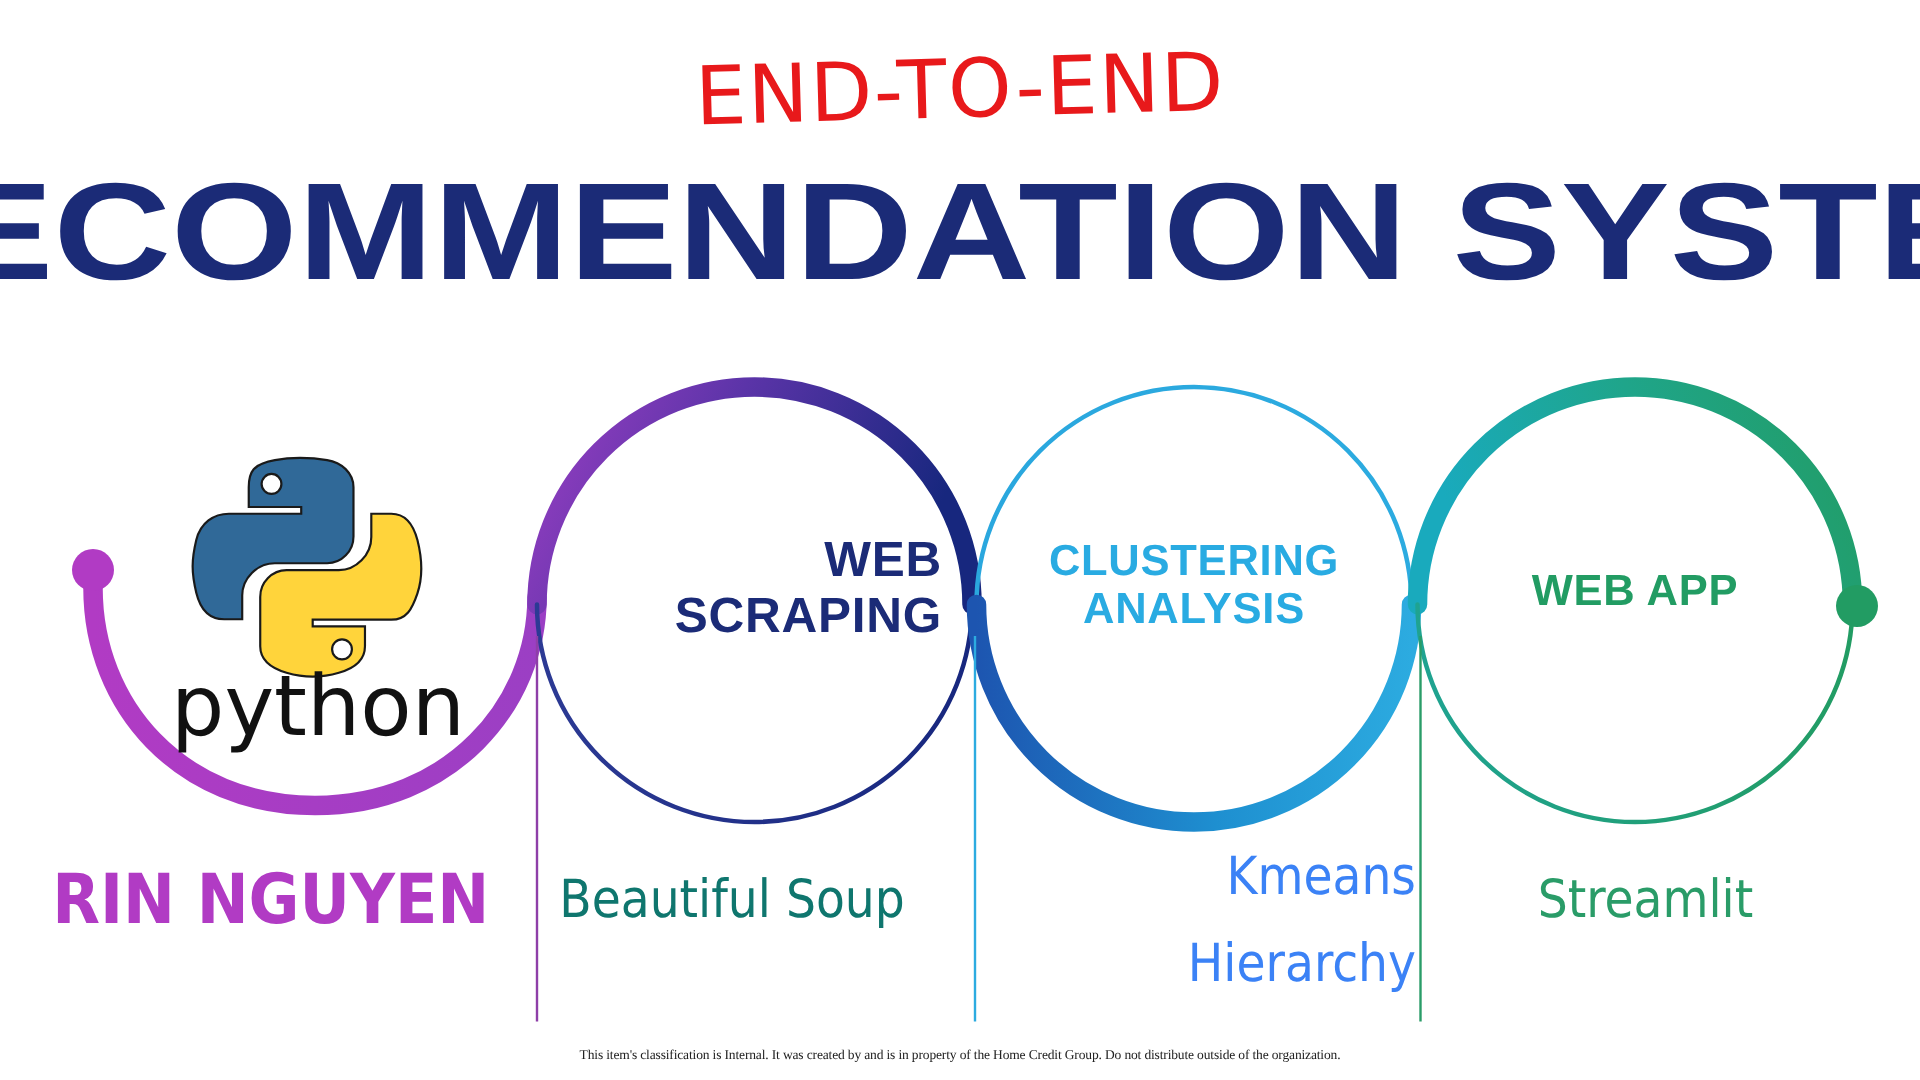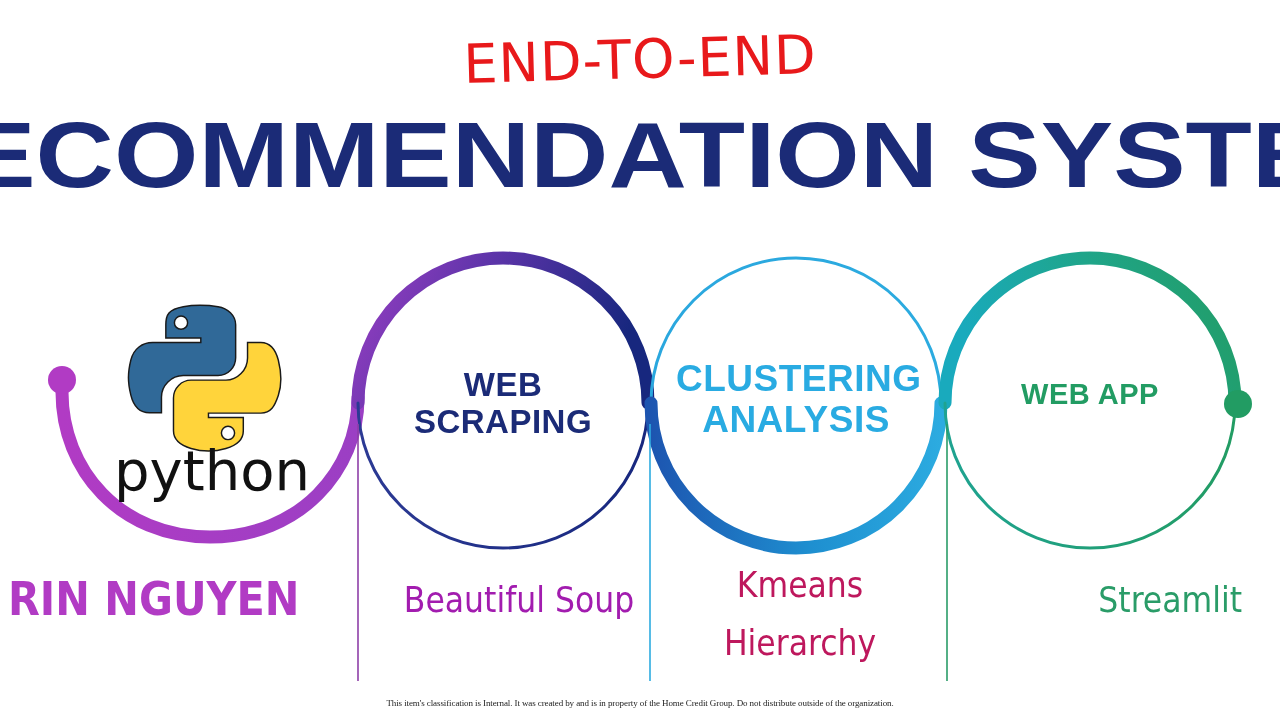--- a/index.html
+++ b/index.html
@@ -61,68 +61,70 @@
 
   
   .circle-label {
     position: absolute;
     text-align: center;
     font-weight: 700;
     line-height: 1.12;
     white-space: pre-line;
   }
   #lbl-scraping {
-    left: 378px; top: 367px; width: 250px;
+    left: 378px; top: 355px; width: 250px;
     font-size: 33px;
     letter-spacing: 0.5px;
     color: #1b2b77;
+    text-align: right;
   }
   #lbl-clustering {
     left: 676px; top: 358px; width: 240px;
-    font-size: 37px;
+    font-size: 29px;
     letter-spacing: 0.5px;
     color: #29ABE2;
   }
   #lbl-webapp {
     left: 970px; top: 378px; width: 240px;
     font-size: 29px;
     letter-spacing: 0.5px;
     color: #229C63;
   }
 
   
   .bottom-label {
     position: absolute;
     font-family: "DejaVu Sans Condensed", "Liberation Sans Narrow", "Liberation Sans", sans-serif;
     font-weight: 400;
     white-space: pre-line;
   }
   #lbl-author {
     left: 8px; top: 572px; width: 345px;
+    text-align: center;
     font-size: 46px;
     font-weight: 700;
     color: #B13BC4;
     letter-spacing: 0px;
   }
   #lbl-soup {
-    left: 377px; top: 580px; width: 284px;
+    left: 346px; top: 580px; width: 284px;
     text-align: center;
     font-size: 35px;
-    color: #a21caf;
+    color: #0f766e;
   }
   #lbl-kmeans {
     left: 656px; top: 556px; width: 288px;
-    text-align: center;
+    text-align: right;
     font-size: 35px;
     line-height: 58px;
-    color: #be185d;
+    color: #3b82f6;
   }
   #lbl-streamlit {
     left: 952px; top: 580px; width: 290px;
-    text-align: right;
+    text-align: center;
     font-size: 35px;
     color: #2A9C68;
   }
 
   
   #footer {
     position: absolute;
     left: 0; top: 698px;
     width: 1280px;
     text-align: center;

